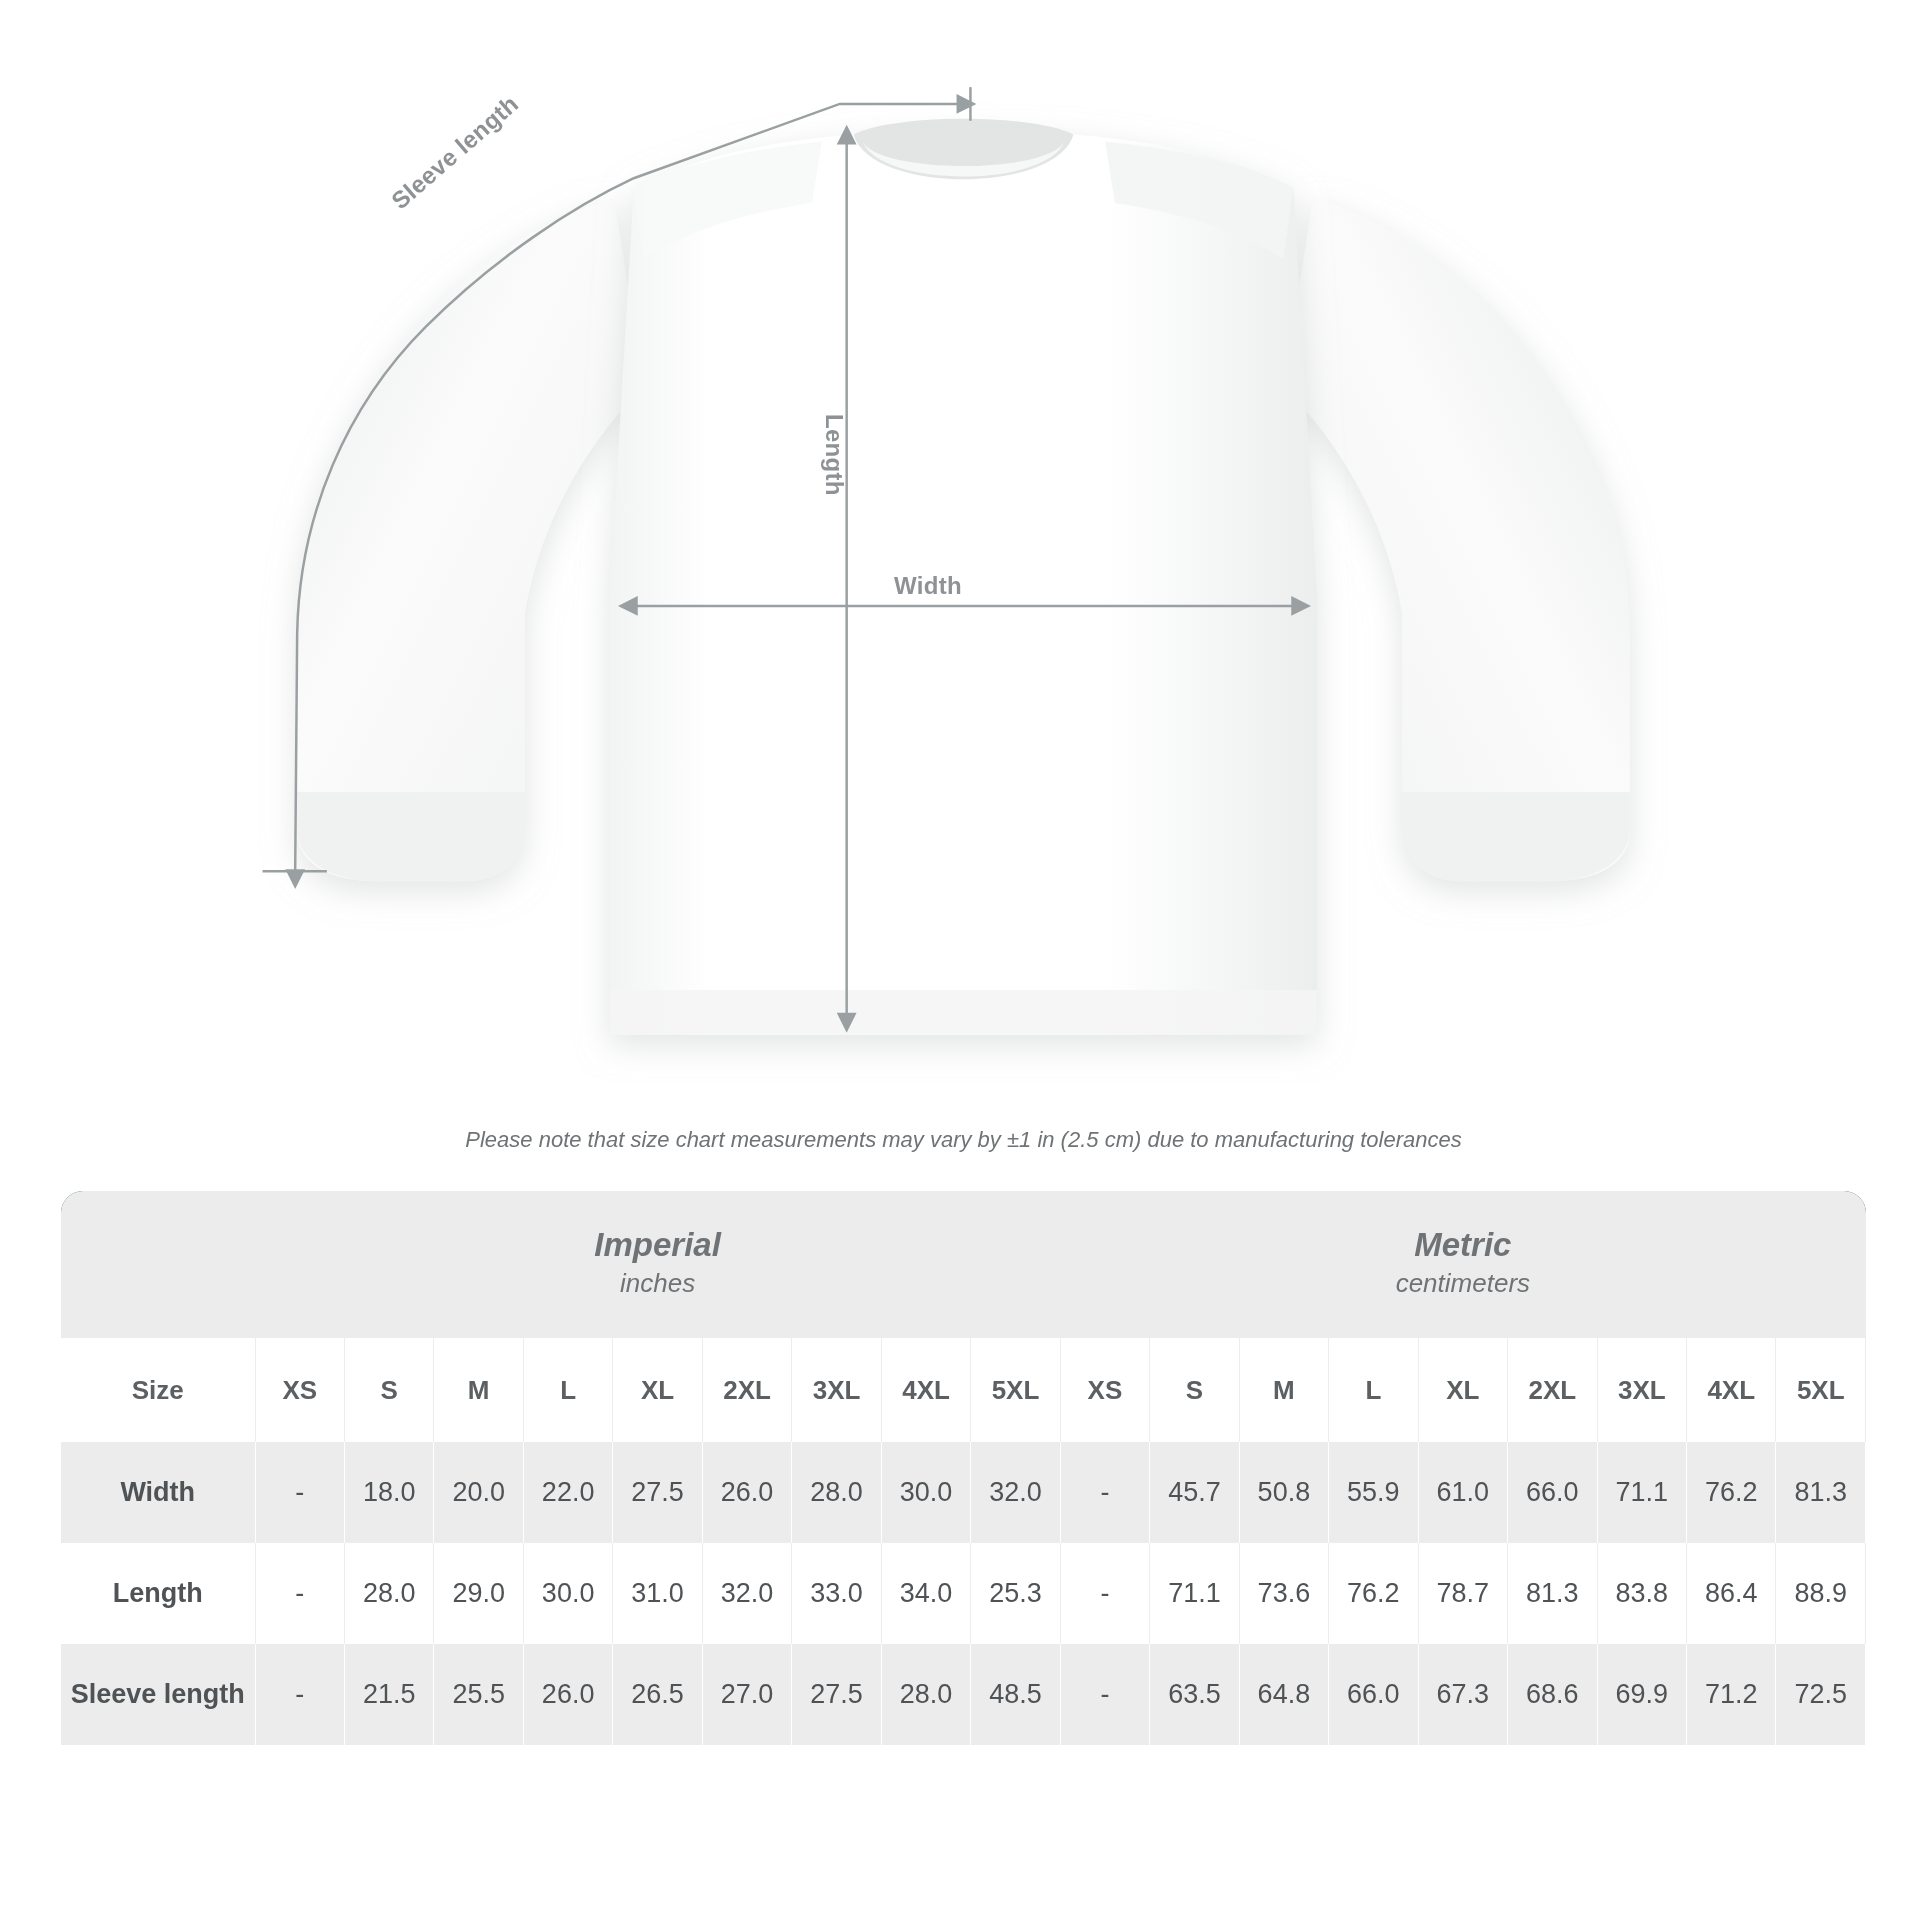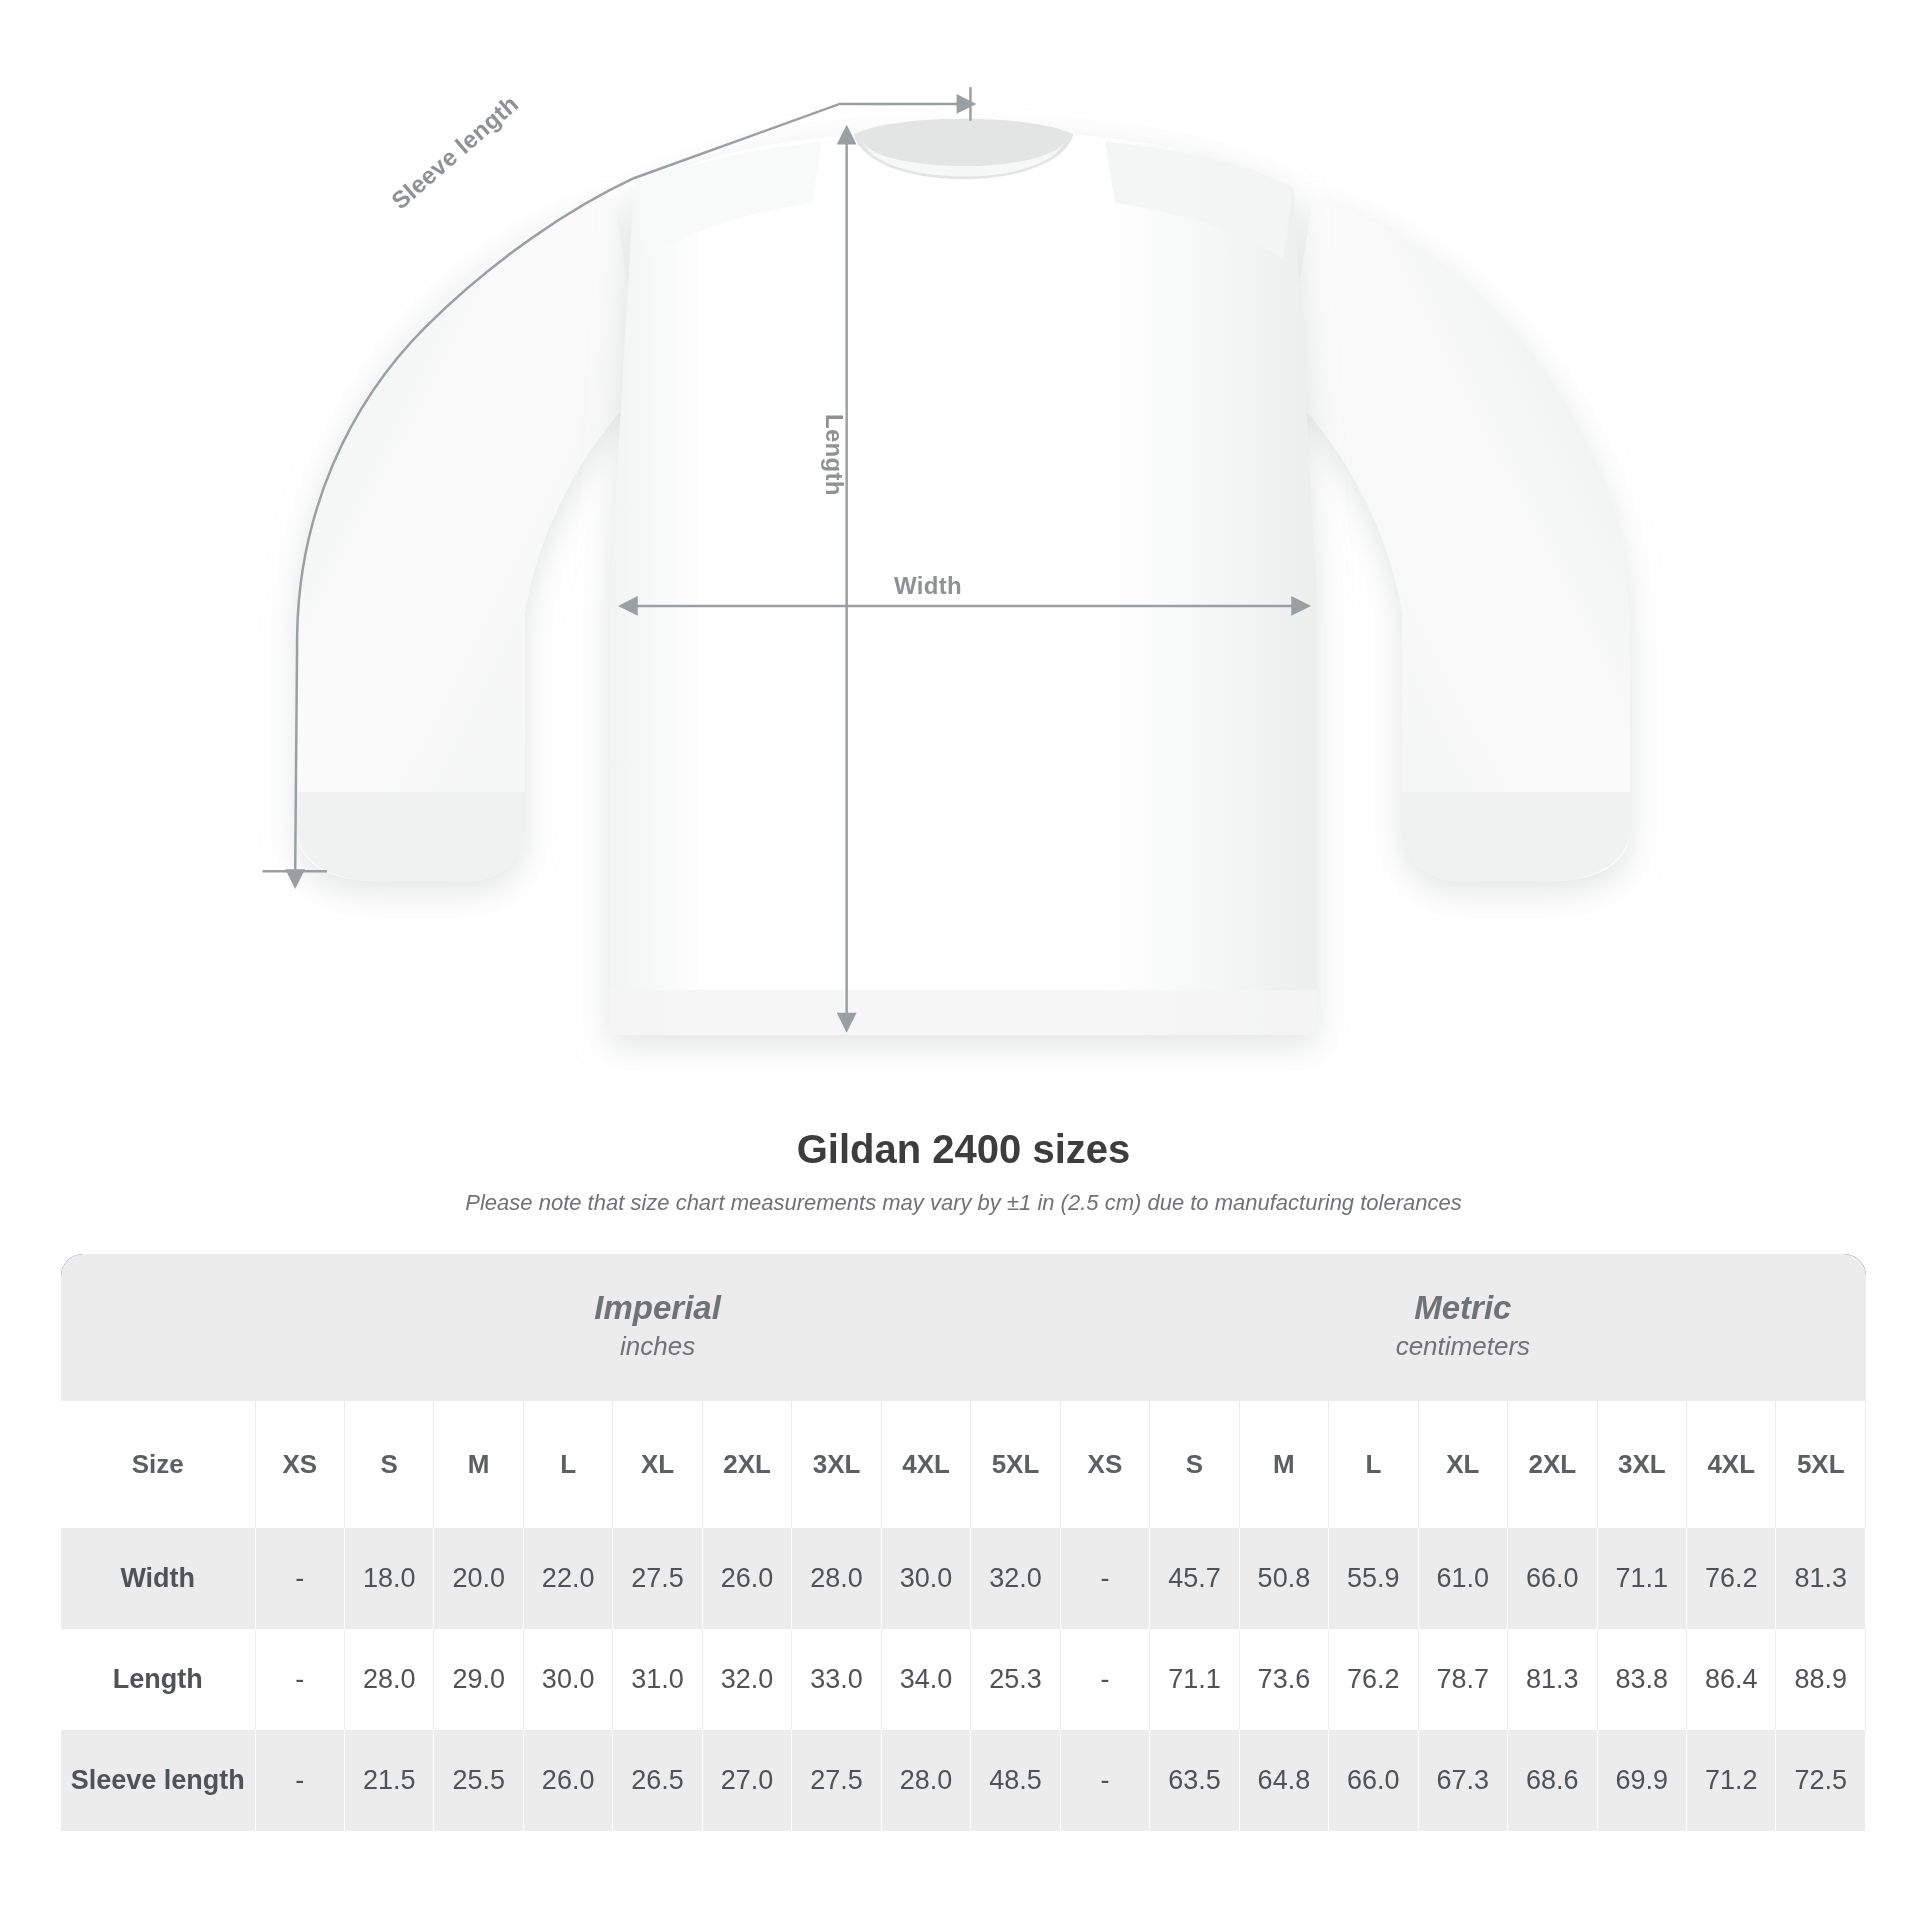--- a/index.html
+++ b/index.html
@@ -103,21 +103,21 @@
   }
   .unit-sub {
     font-size: 26px;
     font-style: italic;
     color: #6f7376;
     line-height: 1.5;
   }
 
   
   tr.size-row td {
-    height: 127px;
+    height: 104px;
     background: #ffffff;
     font-size: 26px;
     font-weight: bold;
     color: #5c6063;
     border-right: 1px solid #ececec;
   }
   tr.size-row td.rowhead {
     font-size: 26px;
   }
 
@@ -229,21 +229,20 @@
     <line x1="980" y1="88" x2="980" y2="122" stroke="#9aa0a2" stroke-width="2.5"></line>
     <polygon points="986,105 966,95 966,115" fill="#9aa0a2"></polygon>
   </svg>
 
   <div class="dim-label label-width">Width</div>
   <div class="dim-label label-length">Length</div>
   <div class="dim-label label-sleeve">Sleeve length</div>
 </div>
 
 <div class="title-block">
-  <h1 class="chart-title">Gildan 2400 sizes</h1>
   <p class="chart-note">Please note that size chart measurements may vary by ±1 in (2.5 cm) due to manufacturing tolerances</p>
 </div>
 
 <div class="table-wrap">
   <table class="size-table">
     <colgroup>
       <col style="width:194px">
       <col span="18">
     </colgroup>
     <tbody>

